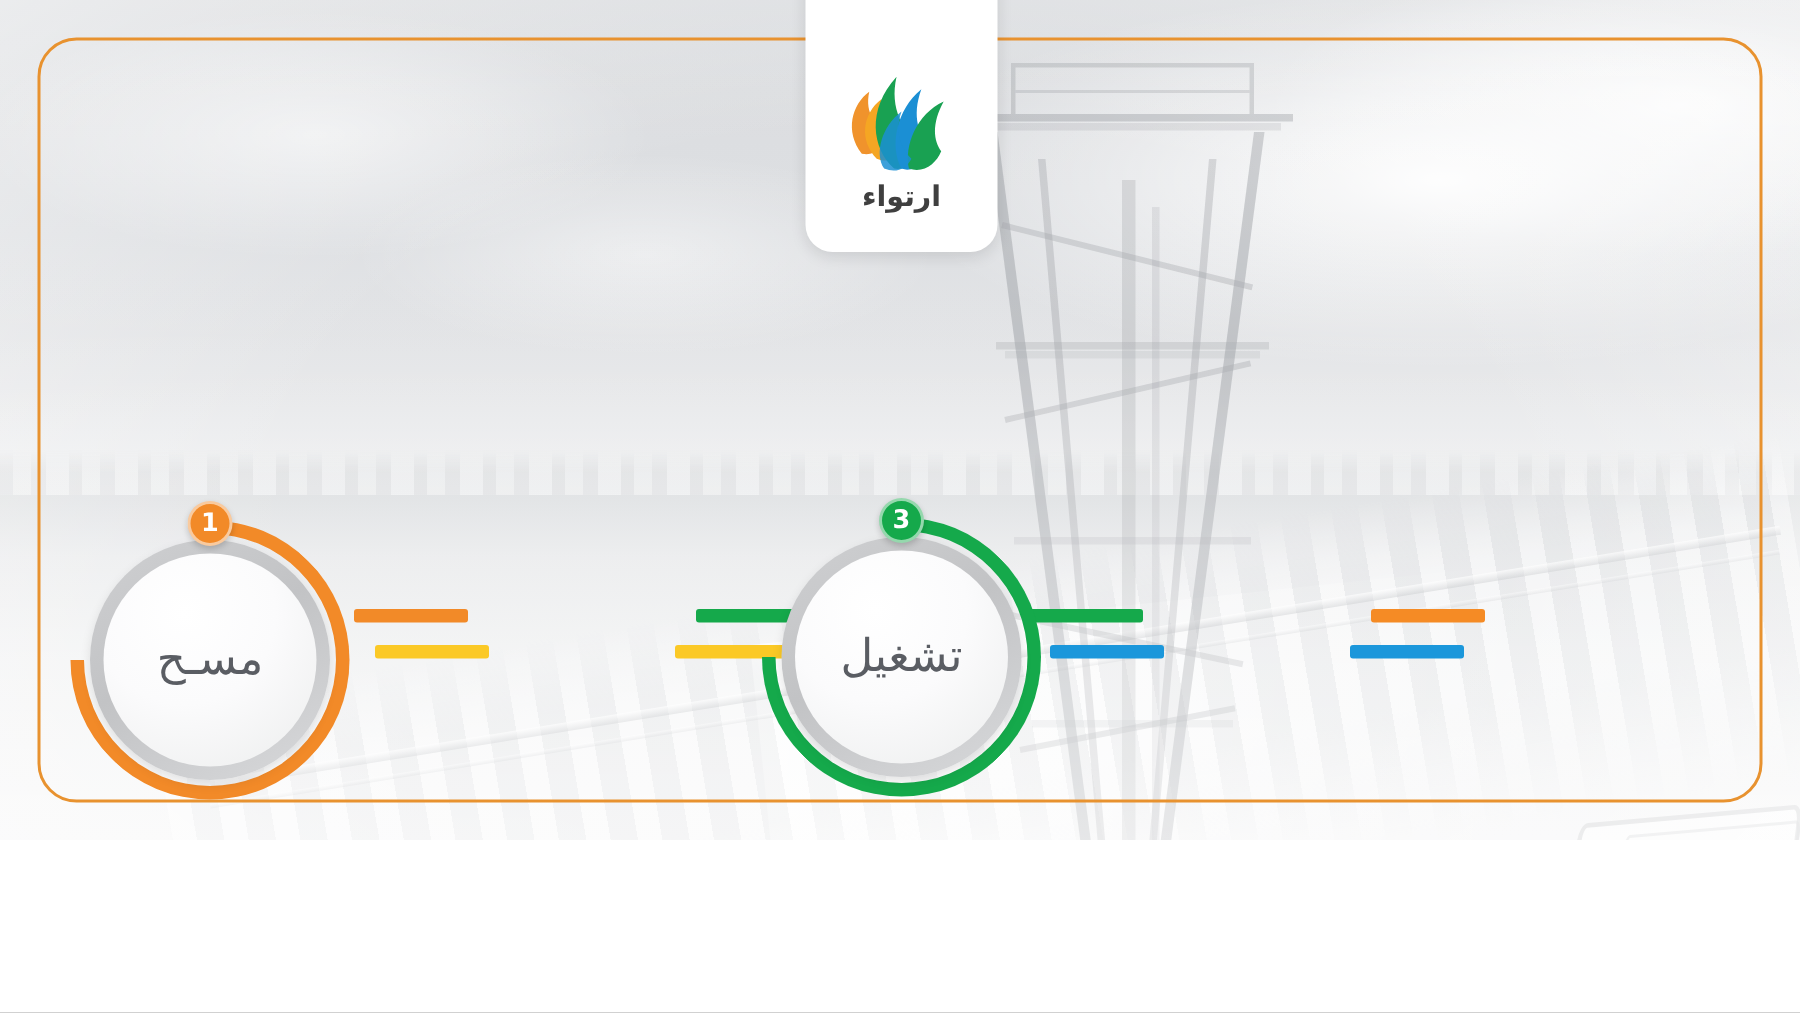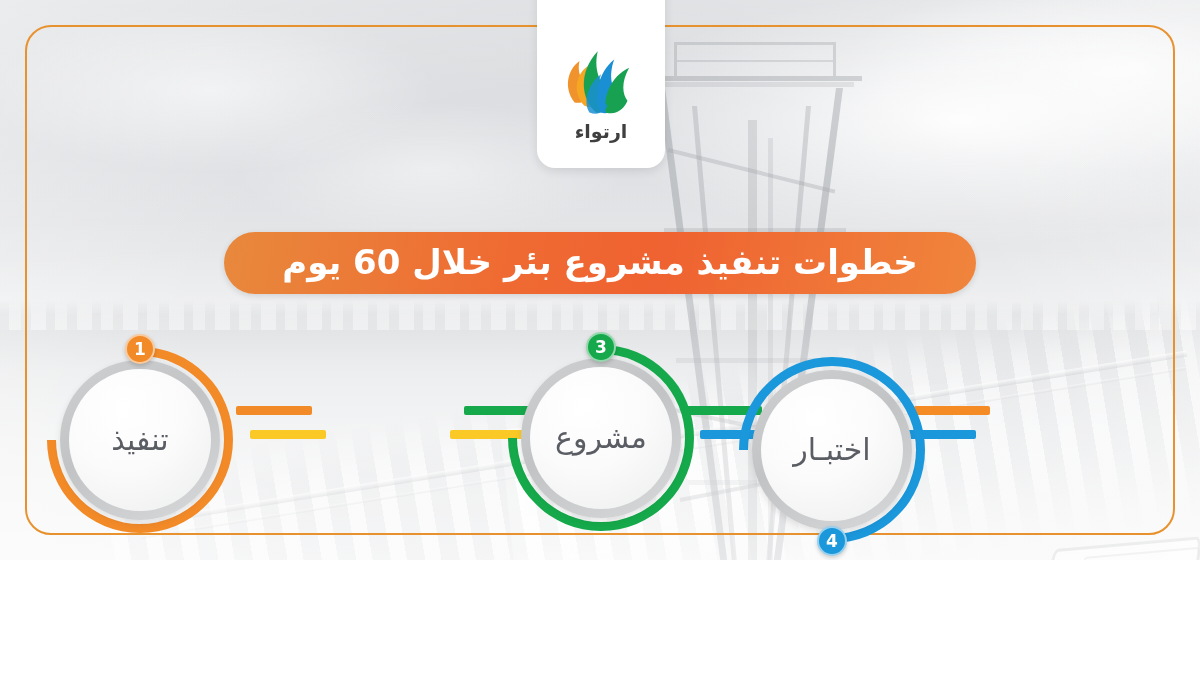--- a/index.html
+++ b/index.html
@@ -283,70 +283,56 @@
       <path d="M18 84 C4 66 10 44 24 34 C20 52 30 62 40 70 C36 80 28 86 18 84 Z" fill="#f0932c"></path>
       <path d="M30 88 C16 74 18 52 34 40 C30 58 40 70 50 78 C46 88 40 92 30 88 Z" fill="#f5a623"></path>
       <path d="M44 96 C26 80 22 48 46 22 C40 48 52 66 64 78 C60 90 54 98 44 96 Z" fill="#19a152"></path>
       <path d="M50 96 C40 78 46 48 66 32 C58 54 64 70 74 80 C70 90 60 100 50 96 Z" fill="#1b8fd4"></path>
       <path d="M56 96 C52 78 62 52 84 42 C74 60 76 74 82 82 C78 92 68 100 56 96 Z" fill="#19a152"></path>
       <path d="M36 96 C28 84 34 62 50 50 C44 68 50 80 58 88 C54 96 46 100 36 96 Z" fill="#1b8fd4" opacity=".85"></path>
     </svg>
     <div class="logo-word">ارتواء</div>
   </div>
 
-  <div class="title-pill">
-    <span class="title-text">خطوات تنفيذ مشروع بئر خلال 60 يوم</span>
-  </div>
 
   <div class="steps">
 
     <div class="conn bg-orange" style="left:236px; top:76px;  width:76px;"></div>
     <div class="conn bg-yellow" style="left:250px; top:100px; width:76px;"></div>
 
     <div class="conn bg-green" style="left:464px; top:76px;  width:76px;"></div>
     <div class="conn bg-yellow" style="left:450px; top:100px; width:76px;"></div>
 
     <div class="conn bg-green" style="left:686px; top:76px;  width:76px;"></div>
     <div class="conn bg-blue" style="left:700px; top:100px; width:76px;"></div>
 
     <div class="conn bg-orange2" style="left:914px; top:76px;  width:76px;"></div>
     <div class="conn bg-blue" style="left:900px; top:100px; width:76px;"></div>
 
     <div class="step" style="left:60px; top:30px;">
       <div class="arc bottom c-orange"></div>
       <div class="ring-outer">
         <div class="ring-inner">
-          <span class="step-label">تنفيذ</span>
+          <span class="step-label">مسـح</span>
         </div>
       </div>
       <div class="badge up bg-orange">
         <span>1</span>
       </div>
     </div>
 
 
     <div class="step" style="left:521px; top:28px;">
       <div class="arc bottom c-green"></div>
       <div class="ring-outer">
         <div class="ring-inner">
-          <span class="step-label">مشروع</span>
+          <span class="step-label">تشغيل</span>
         </div>
       </div>
       <div class="badge up bg-green">
         <span>3</span>
       </div>
     </div>
 
-    <div class="step" style="left:752px; top:40px;">
-      <div class="arc top c-blue"></div>
-      <div class="ring-outer">
-        <div class="ring-inner">
-          <span class="step-label">اختبـار</span>
-        </div>
-      </div>
-      <div class="badge down bg-blue">
-        <span>4</span>
-      </div>
-    </div>
 
 
   </div>
 </div>
 
 </body></html>

